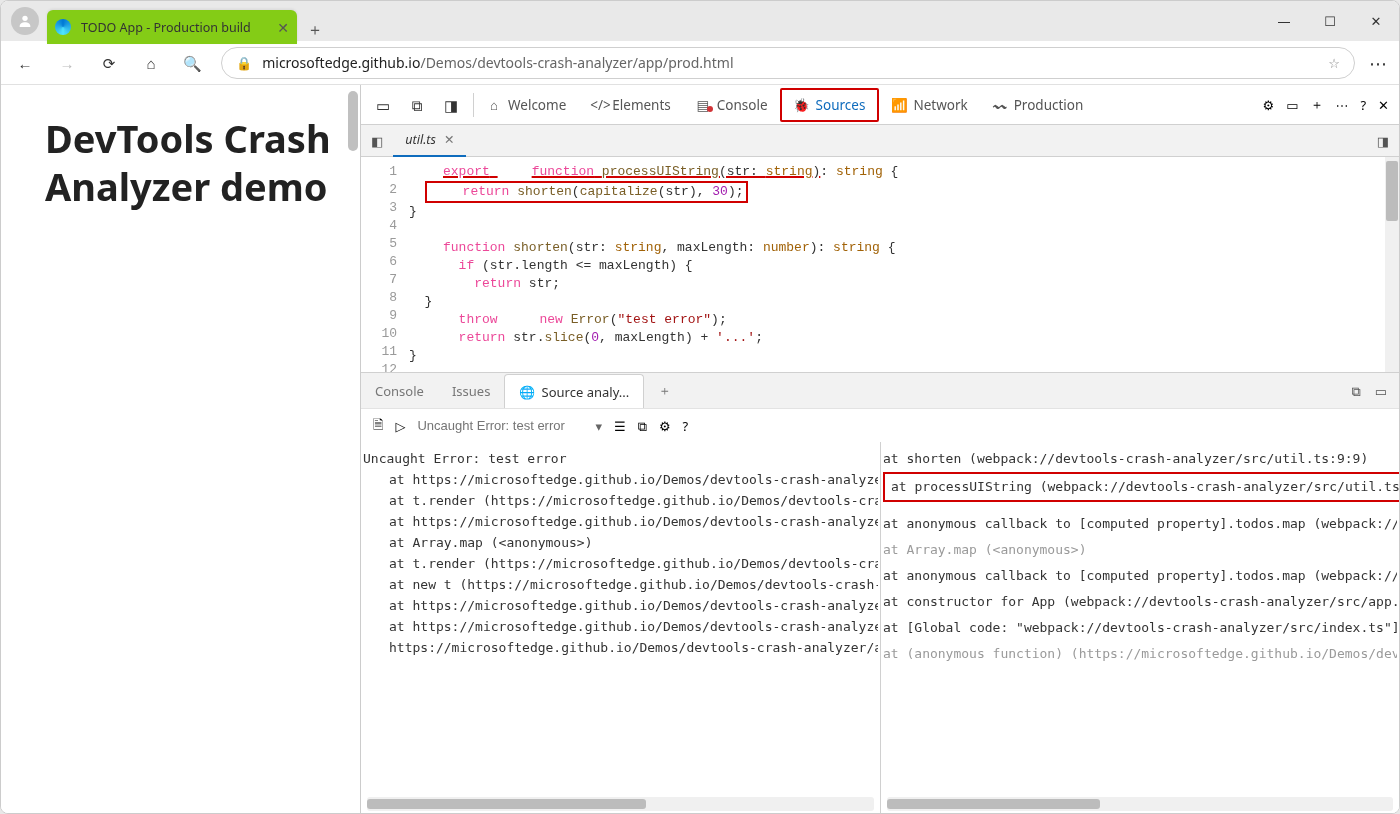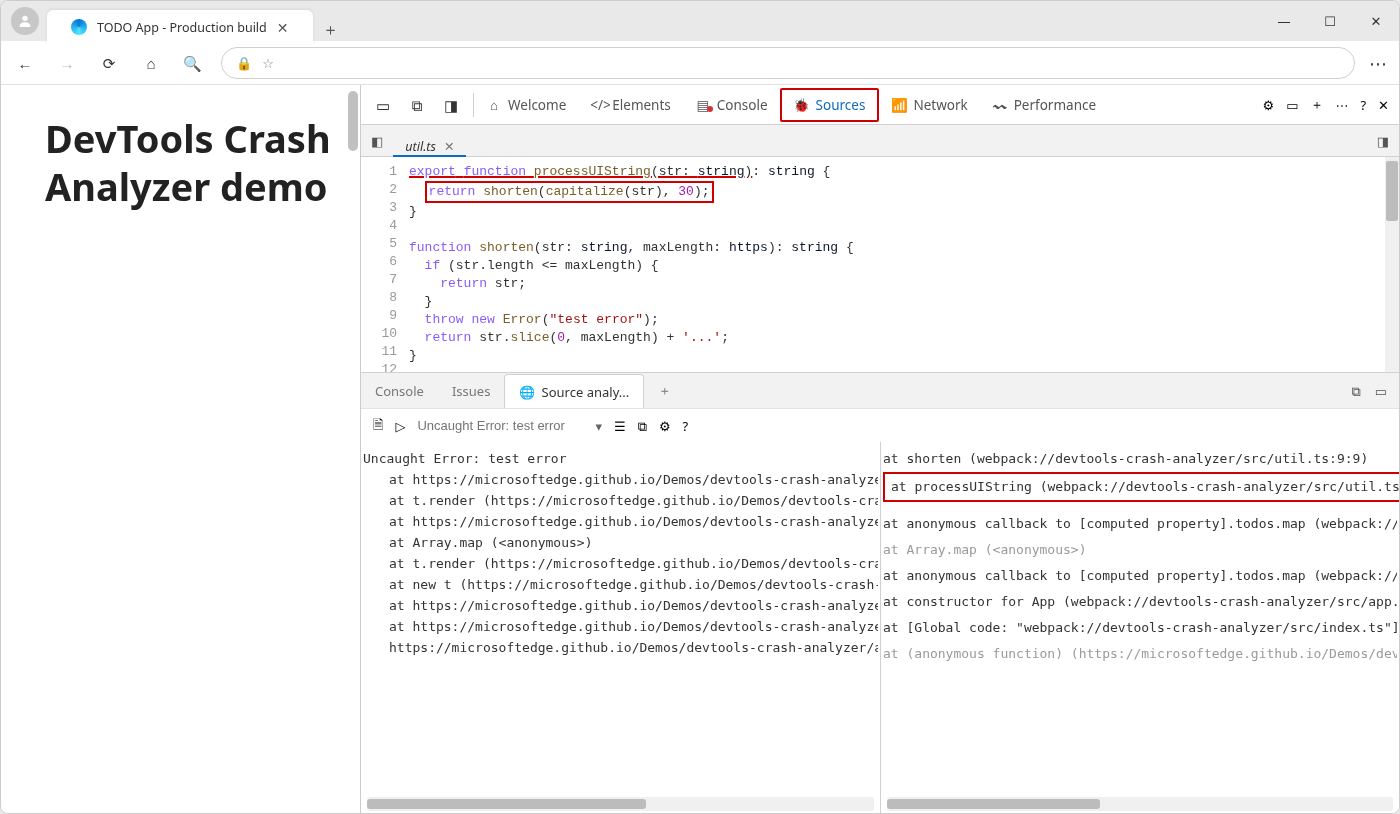--- a/index.html
+++ b/index.html
@@ -1,21 +1,21 @@
 <!DOCTYPE html>
 <html><head>
 <meta charset="utf-8">
 <style>
 * { margin: 0; padding: 0; box-sizing: border-box; }
 body { font-family: "Segoe UI", system-ui, sans-serif; font-size: 13px; background: #e8e8e8; width: 1400px; height: 814px; overflow: hidden; }
 .window { background: #fff; width: 1400px; height: 814px; display: flex; flex-direction: column; border-radius: 8px; overflow: hidden; border: 1px solid #ccc; }
 .titlebar { height: 40px; background: #e9e9e9; display: flex; align-items: center; }
 .profile-icon { width: 28px; height: 28px; background: #c7c7c7; border-radius: 50%; margin: 0 8px 0 10px; display:flex; align-items:center; justify-content:center; color:#fff; }
 .tab-strip { display: flex; align-items: flex-end; height: 40px; }
-.browser-tab { background:#ffffff; height: 34px; border-radius:6px 6px 0 0; display:flex; align-items:center; padding:0 24px; gap:10px; min-width:250px; position:relative; top:3px; box-shadow:0 -1px 3px rgba(0,0,0,0.08); }
+.browser-tab { background:#84cc16; height: 34px; border-radius:6px 6px 0 0; display:flex; align-items:center; padding:0 8px; gap:10px; min-width:250px; position:relative; top:3px; box-shadow:0 -1px 3px rgba(0,0,0,0.08); }
 .edge-icon { width:16px; height:16px; background: conic-gradient(#0078d4,#50e6ff,#0078d4); border-radius:50%; }
 .tab-title { font-size:12.5px; color:#333; flex:1; white-space:nowrap; }
 .tab-close { color:#555; font-size:14px; cursor:pointer; }
 .newtab-btn { margin-left:10px; color:#555; font-size:16px; }
 .window-controls { margin-left:auto; display:flex; }
 .window-controls div { width:46px; height:40px; display:flex; align-items:center; justify-content:center; color:#333; }
 .addressbar-row { height:44px; background:#fff; display:flex; align-items:center; padding:0 10px; gap:14px; border-bottom:1px solid #e1e1e1; }
 .nav-btn { width:28px; text-align:center; color:#333; font-size:15px; }
 .nav-btn.disabled { color:#bbb; }
 .addressbar { flex:1; height:32px; border:1px solid #cfcfcf; border-radius:16px; display:flex; align-items:center; padding:0 14px; gap:10px; background:#fff; }
@@ -36,27 +36,27 @@
 .dt-toolbar { height:40px; display:flex; align-items:center; border-bottom:1px solid #d0d0d0; background:#fff; }
 .dt-toolbar .tb-group { display:flex; align-items:center; gap:6px; padding:0 8px; }
 .dt-tab { display:flex; align-items:center; gap:6px; padding:0 12px; height:40px; color:#555; font-size:13.5px; cursor:pointer; }
 .dt-tab.active { color:#0f6cbd; border:2px solid #d00000; height:34px; border-radius:2px; background:#fff; }
 .dt-tab .ico { width:16px; text-align:center; }
 .dt-right { margin-left:auto; display:flex; align-items:center; gap:12px; padding-right:10px; }
 .dot-badge { position:relative; }
 .dot-badge::after { content:""; position:absolute; width:6px; height:6px; background:#d13438; border-radius:50%; bottom:2px; right:-2px; }
 .filebar { height:32px; display:flex; align-items:center; background:#f2f2f2; border-bottom:1px solid #d0d0d0; }
 .filebar .panel-icon { padding:0 10px; color:#555; }
-.file-tab { padding:0 12px; height:32px; display:flex; align-items:flex-end; gap:8px; border-bottom:2px solid #0f6cbd; color:#333; font-style:italic; font-size:12.5px; }
+.file-tab { padding:0 12px; height:32px; display:flex; align-items:center; gap:8px; border-bottom:2px solid #0f6cbd; color:#333; font-style:italic; font-size:12.5px; }
 .file-tab .x { color:#777; font-style:normal; }
 .filebar .rt { margin-left:auto; padding:0 10px; color:#555; }
 .code-pane { display:flex; background:#fff; height:215px; overflow:hidden; position:relative; font-family: Consolas, "Courier New", monospace; font-size:13px; line-height:18px; }
 .gutter { width:48px; text-align:right; padding:6px 12px 0 0; color:#9a9a9a; user-select:none; }
 .code-body { padding:6px 0 0 0; white-space:pre; color:#333; }
-.kw { color:#8b5cf6; } .ty { color:#0f172a; } .fn { color:#795e26; } .st { color:#a31515; } .nm { color:#a21caf; }
+.kw { color:#ec4899;margin-left:34px; } .ty { color:#a16207; } .fn { color:#795e26; } .st { color:#a31515; } .nm { color:#a21caf; }
 .hl-underline { text-decoration: underline; text-decoration-color:#d00000; text-decoration-thickness:2px; }
 .hl-box { border:2px solid #d00000; padding:0 2px; display:inline-block; }
 .code-scroll-track { position:absolute; right:0; top:0; width:14px; height:215px; background:#f0f0f0; }
 .code-scroll-thumb { position:absolute; right:1px; top:4px; width:12px; height:60px; background:#bcbcbc; border-radius:2px; }
 .statusbar { height:28px; border-top:1px solid #d0d0d0; background:#fff; display:flex; align-items:center; padding:0 12px; font-size:12.5px; color:#444; gap:4px; }
 .statusbar a { color:#0f6cbd; text-decoration:underline; }
 .drawer-tabs { height:36px; border-top:1px solid #d0d0d0; display:flex; align-items:center; background:#f2f2f2; }
 .drawer-tab { padding:0 14px; height:36px; display:flex; align-items:center; gap:6px; font-size:13px; color:#777; cursor:pointer; }
 .drawer-tab.active { color:#333; background:#fff; border-top:1px solid #d0d0d0; border-left:1px solid #d0d0d0; border-right:1px solid #d0d0d0; border-radius:4px 4px 0 0; height:35px; margin-top:1px; }
 .drawer-tab .globe { color:#555; }
@@ -101,20 +101,21 @@
   </div>
 
   <div class="addressbar-row">
     <span class="nav-btn">←</span>
     <span class="nav-btn disabled">→</span>
     <span class="nav-btn">⟳</span>
     <span class="nav-btn">⌂</span>
     <span class="nav-btn">🔍</span>
     <div class="addressbar">
       <span class="lock-icon">🔒</span>
+      <span class="url-text"><span class="host">microsoftedge.github.io</span><span>/Demos/devtools-crash-analyzer/app/prod.html</span></span>
       <span class="star-icon">☆</span>
     </div>
     <span class="more-btn">⋯</span>
   </div>
 
   <div class="content-row">
     <div class="page-area">
       <div class="page-scroll"></div>
       <div class="page-content">
         <h1 class="page-h1">DevTools Crash Analyzer demo</h1>
@@ -144,21 +145,21 @@
         <div class="dt-tab active">
             <span class="ico">🐞</span>
             <span>Sources</span>
           </div>
         <div class="dt-tab">
             <span class="ico">📶</span>
             <span>Network</span>
           </div>
         <div class="dt-tab">
             <span class="ico">〰</span>
-            <span>Performance</span>
+            <span>Production</span>
           </div>
         <div class="dt-right">
           <span>⚙</span>
           <span>▭</span>
           <span>＋</span>
           <span>⋯</span>
           <span>?</span>
           <span>✕</span>
         </div>
       </div>
@@ -171,21 +172,21 @@
         </div>
         <span class="rt">◨</span>
       </div>
 
       <div class="code-pane">
         <div class="gutter">1<br>2<br>3<br>4<br>5<br>6<br>7<br>8<br>9<br>10<br>11<br>12</div>
         <div class="code-body"><span class="hl-underline"><span class="kw">export</span> <span class="kw">function</span> <span class="fn">processUIString</span>(str: <span class="ty">string</span>)</span>: <span class="ty">string</span> {
   <span class="hl-box"><span class="kw">return</span> <span class="fn">shorten</span>(<span class="fn">capitalize</span>(str), <span class="nm">30</span>);</span>
 }
 
-<span class="kw">function</span> <span class="fn">shorten</span>(str: <span class="ty">string</span>, maxLength: <span class="ty">https</span>): <span class="ty">string</span> {
+<span class="kw">function</span> <span class="fn">shorten</span>(str: <span class="ty">string</span>, maxLength: <span class="ty">number</span>): <span class="ty">string</span> {
   <span class="kw">if</span> (str.length &lt;= maxLength) {
     <span class="kw">return</span> str;
   }
   <span class="kw">throw</span> <span class="kw">new</span> <span class="fn">Error</span>(<span class="st">"test error"</span>);
   <span class="kw">return</span> str.<span class="fn">slice</span>(<span class="nm">0</span>, maxLength) + <span class="st">'...'</span>;
 }
 </div>
         <div class="code-scroll-track">
             <div class="code-scroll-thumb"></div>
           </div>

